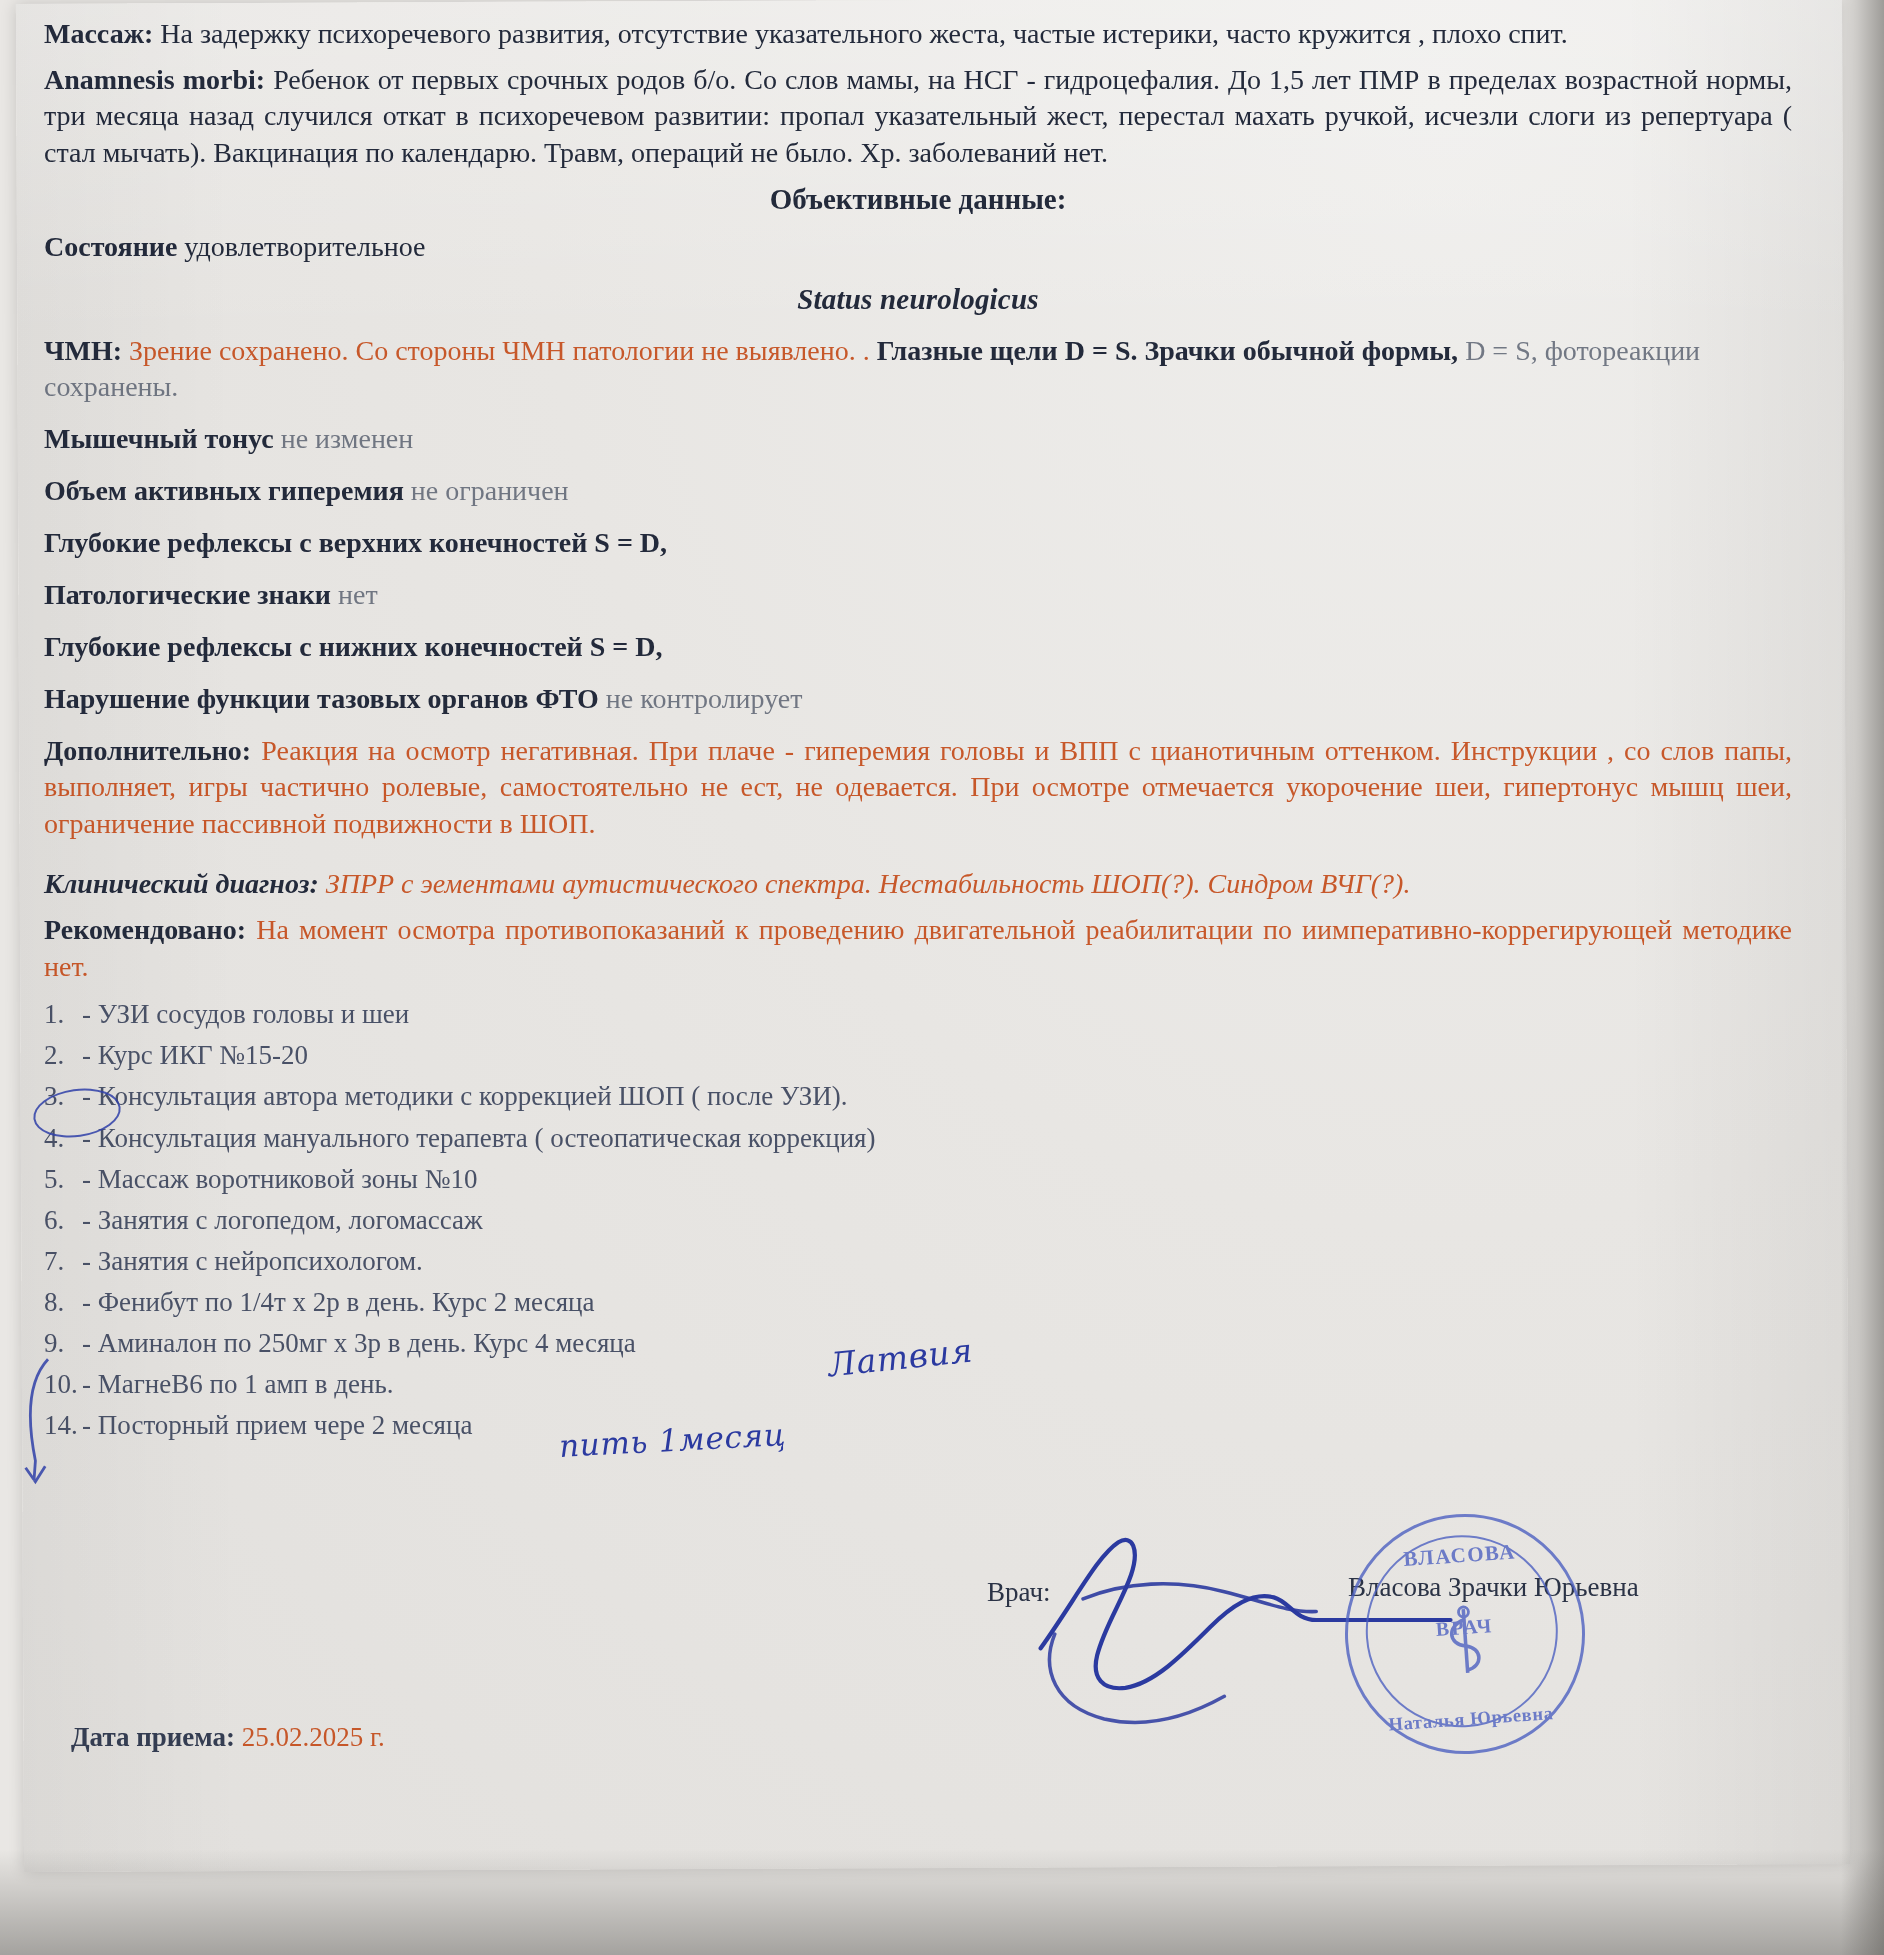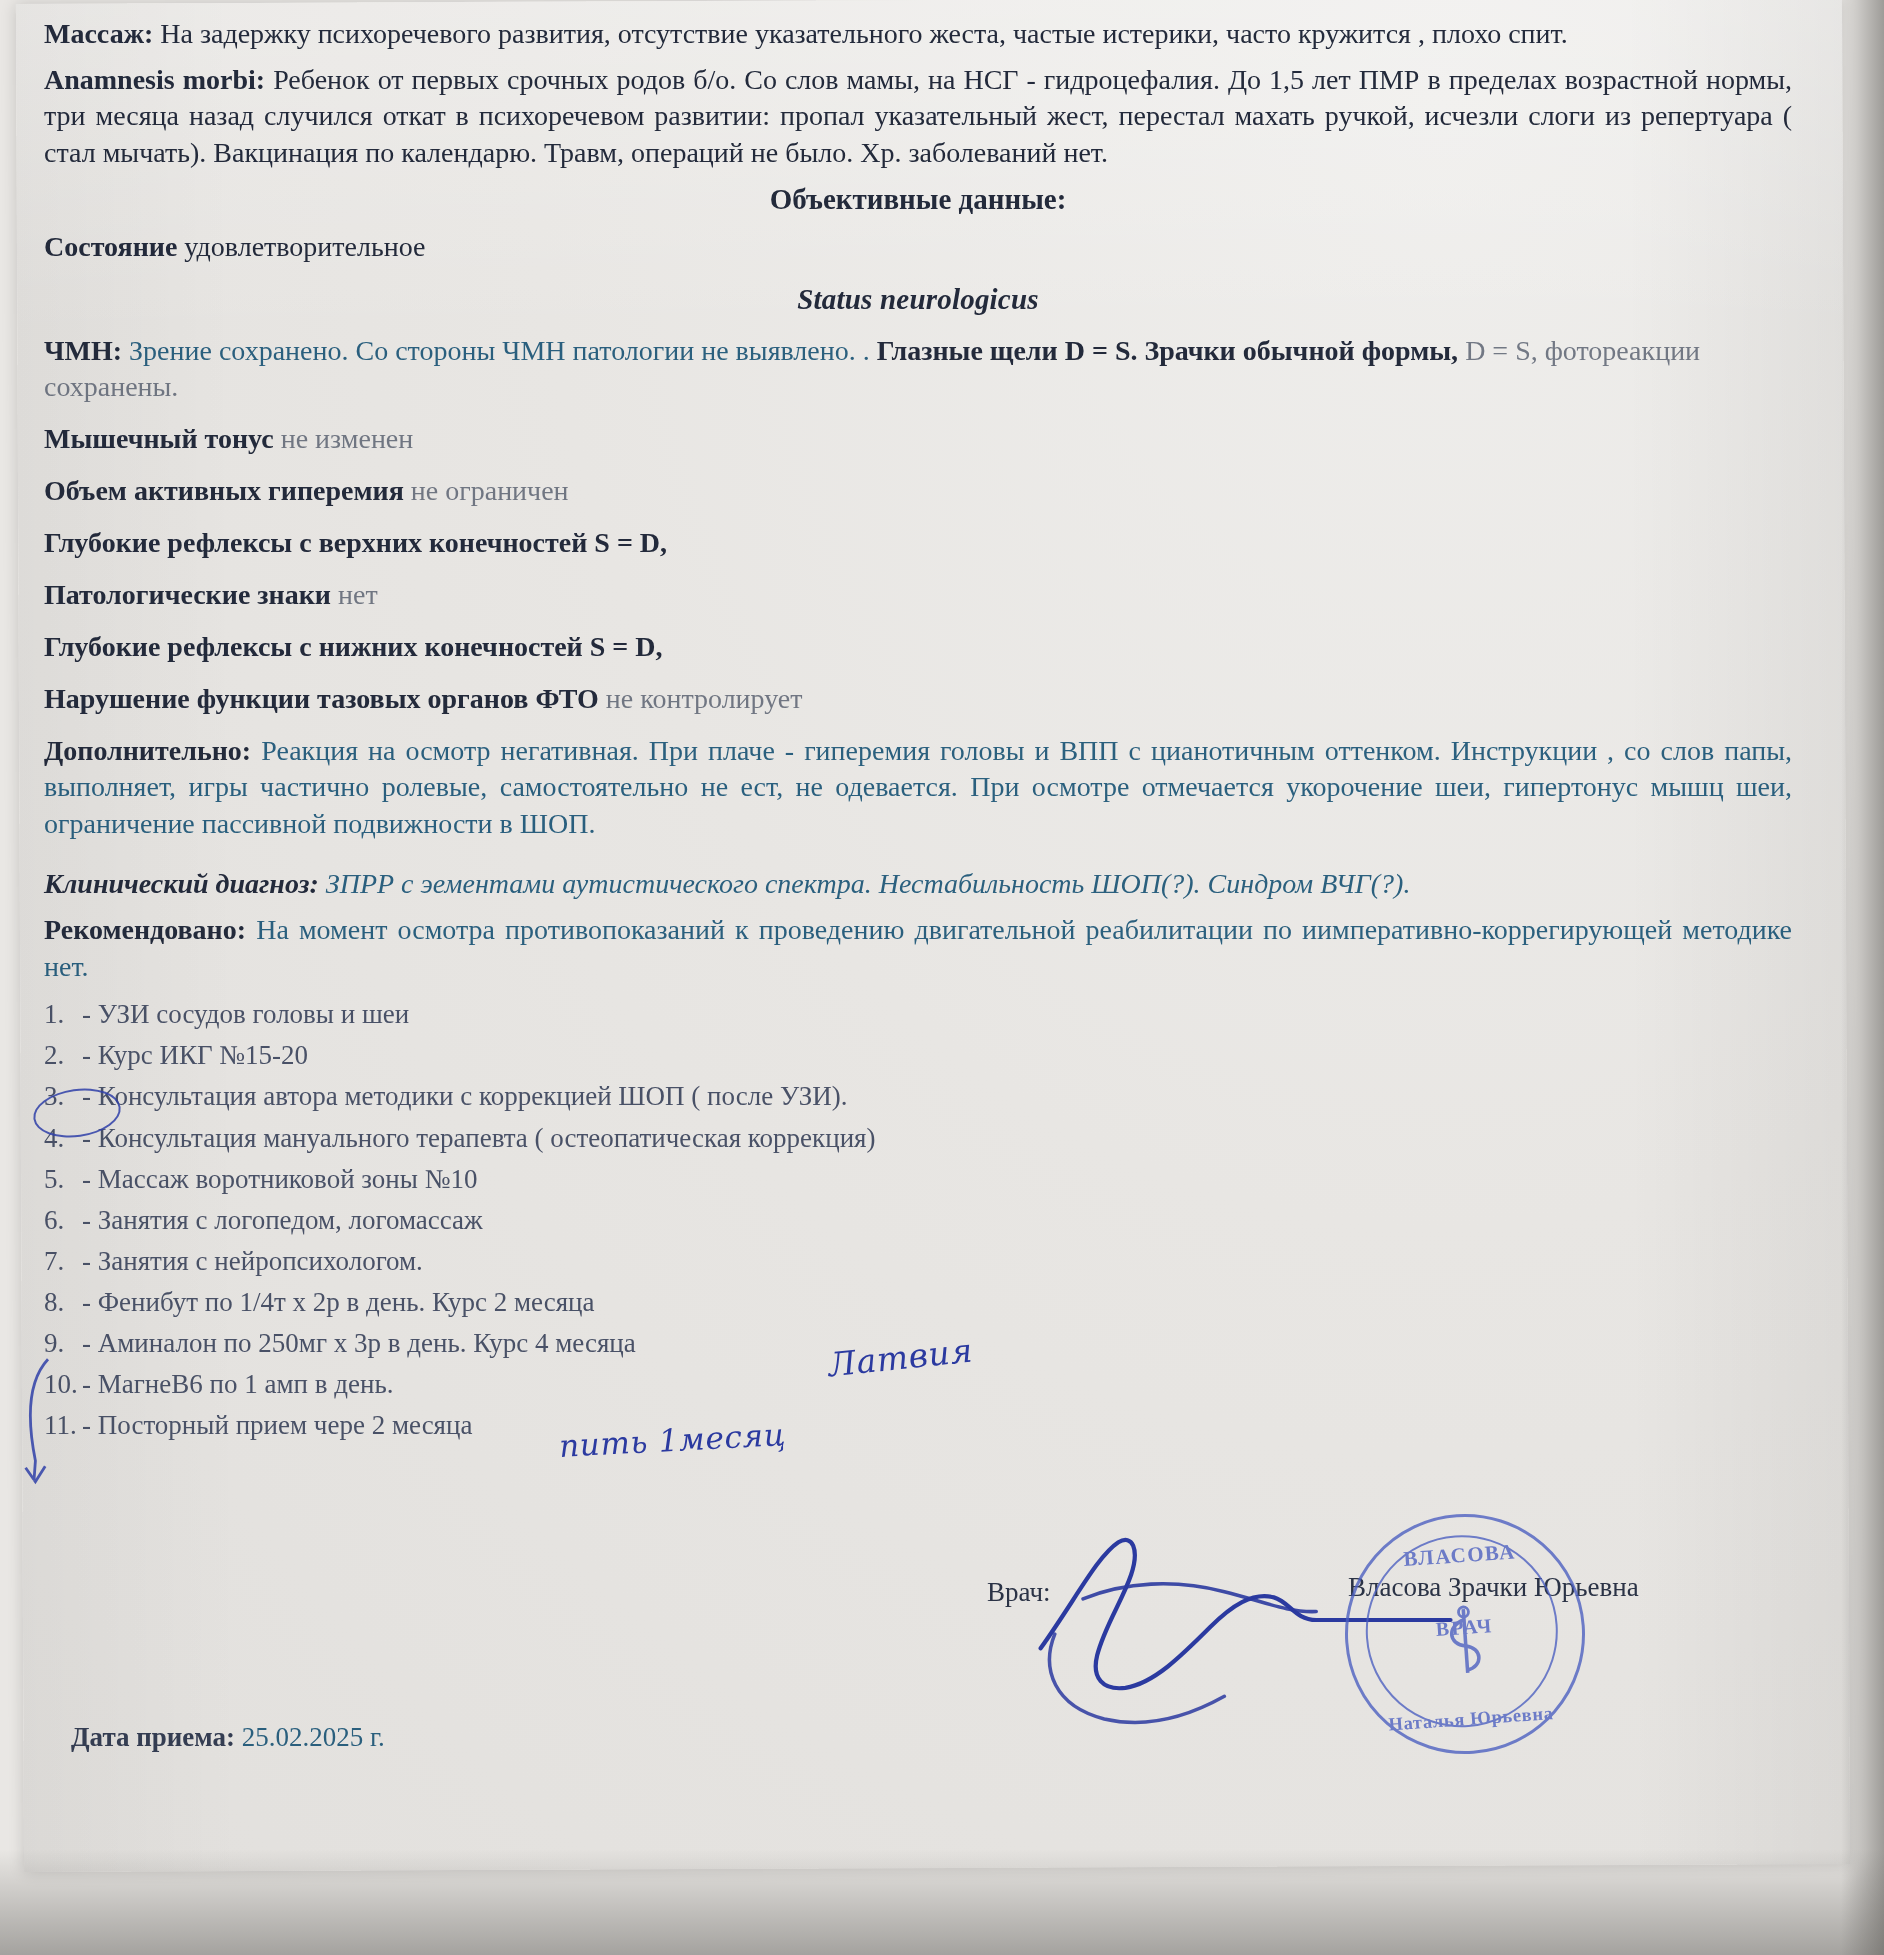--- a/index.html
+++ b/index.html
@@ -65,21 +65,21 @@
     font-size: 28px;
     line-height: 1.30;
   }
 
   p.para {
     margin: 0 0 10px 0;
     text-align: justify;
     text-indent: 0;
   }
   .b { font-weight: bold; }
-  .faded { color: #0c4a6e; opacity: 0.86; }
+  .faded { color: #c2410c; opacity: 0.86; }
   .more-faded { color: #434c5e; opacity: 0.72; }
 
   .hdr-center {
     text-align: center;
     font-weight: bold;
     font-size: 29px;
     margin: 7px 0 10px 0;
   }
   .hdr-status {
     text-align: center;
@@ -303,21 +303,21 @@
         <li><span class="num">1.</span><span>- УЗИ сосудов головы и шеи</span></li>
         <li><span class="num">2.</span><span>- Курс ИКГ №15-20</span></li>
         <li><span class="num">3.</span><span>- Консультация автора методики с коррекцией ШОП ( после УЗИ).</span></li>
         <li><span class="num">4.</span><span>- Консультация мануального терапевта ( остеопатическая коррекция)</span></li>
         <li><span class="num">5.</span><span>- Массаж воротниковой зоны №10</span></li>
         <li><span class="num">6.</span><span>- Занятия с логопедом, логомассаж</span></li>
         <li><span class="num">7.</span><span>- Занятия с нейропсихологом.</span></li>
         <li><span class="num">8.</span><span>- Фенибут по 1/4т х 2р в день. Курс 2 месяца</span></li>
         <li><span class="num">9.</span><span>- Аминалон по 250мг х 3р в день. Курс 4 месяца</span></li>
         <li><span class="num">10.</span><span>- МагнеВ6 по 1 амп в день.</span></li>
-        <li><span class="num">11.</span><span>- Посторный прием чере 2 месяца</span></li>
+        <li><span class="num">14.</span><span>- Посторный прием чере 2 месяца</span></li>
       </ul>
     </div>
 
   </div>
 
   <div id="hand-latvia" class="hand">Латвия</div>
   <div id="hand-pit" class="hand">пить 1месяц</div>
 
   <div id="pen-circle"></div>
 

